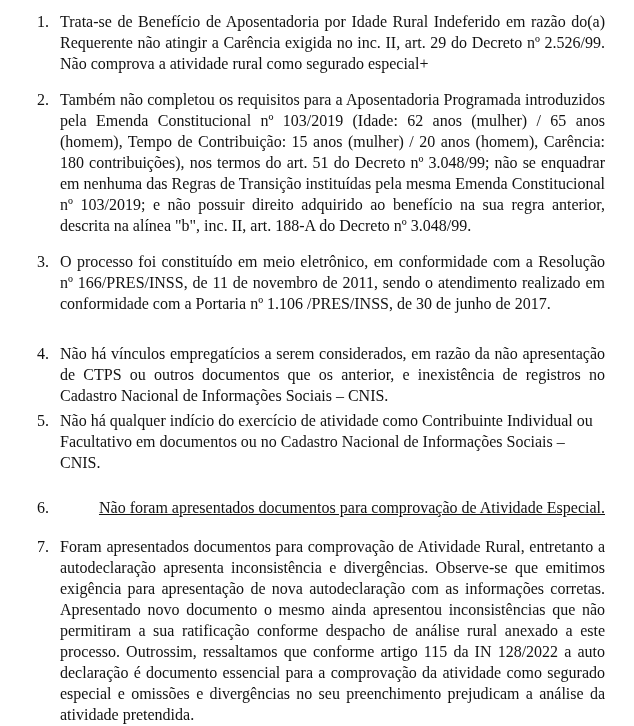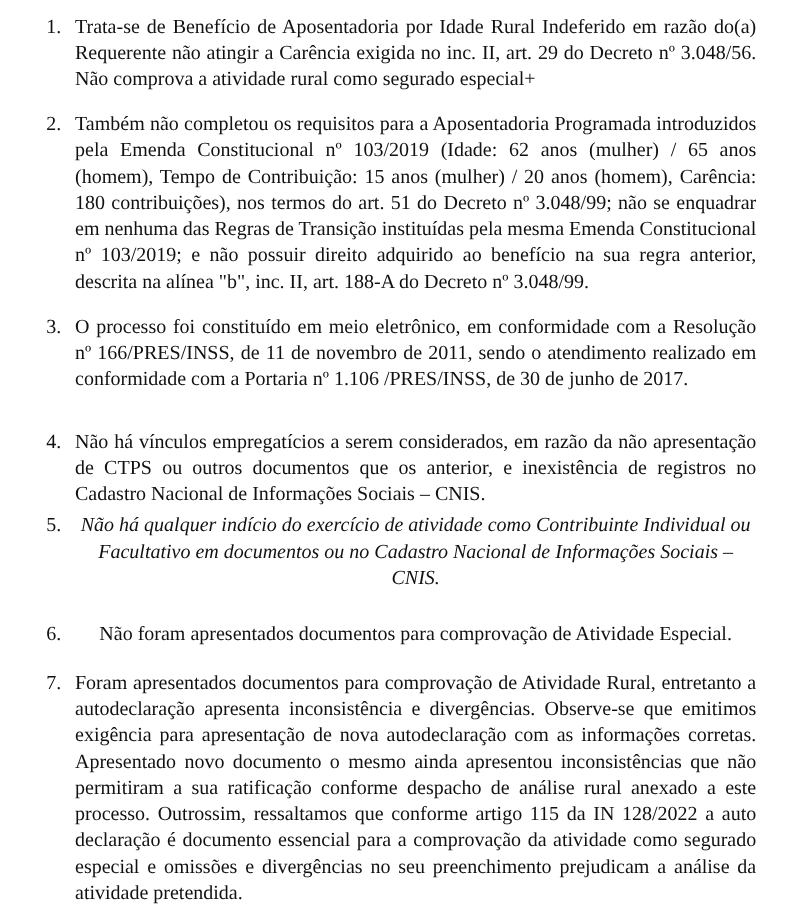--- a/index.html
+++ b/index.html
@@ -41,46 +41,46 @@
       white-space: normal;
     }
   </style>
 </head>
 <body>
 
 <div class="doc">
 
   <div class="item" style="top:11px;">
     <span class="num">1.</span>
-    <div class="text">Trata-se de Benefício de Aposentadoria por Idade Rural Indeferido em razão do(a) Requerente não atingir a Carência exigida no inc. II, art. 29 do Decreto nº 3.048/56. Não comprova a atividade rural como segurado especial+</div>
+    <div class="text">Trata-se de Benefício de Aposentadoria por Idade Rural Indeferido em razão do(a) Requerente não atingir a Carência exigida no inc. II, art. 29 do Decreto nº 2.526/99. Não comprova a atividade rural como segurado especial+</div>
   </div>
 
   <div class="item" style="top:89px;">
     <span class="num">2.</span>
     <div class="text">Também não completou  os requisitos para a Aposentadoria Programada introduzidos pela Emenda Constitucional nº 103/2019 (Idade: 62 anos (mulher) / 65 anos (homem), Tempo de Contribuição: 15 anos (mulher) / 20 anos (homem), Carência: 180 contribuições), nos termos do art. 51 do Decreto nº 3.048/99; não se enquadrar em nenhuma das Regras de Transição instituídas pela mesma Emenda Constitucional nº 103/2019; e não possuir direito adquirido ao benefício na sua regra anterior, descrita na alínea "b", inc. II, art. 188-A do Decreto nº 3.048/99.</div>
   </div>
 
   <div class="item" style="top:251px;">
     <span class="num">3.</span>
     <div class="text">O processo foi constituído em meio eletrônico, em conformidade com a Resolução nº 166/PRES/INSS, de 11 de novembro de 2011, sendo o atendimento realizado em conformidade com a Portaria nº 1.106 /PRES/INSS, de 30 de junho de 2017.</div>
   </div>
 
   <div class="item" style="top:343px;">
     <span class="num">4.</span>
     <div class="text">Não há vínculos empregatícios a serem considerados, em razão da não apresentação de CTPS ou outros documentos que os anterior, e inexistência de registros no Cadastro Nacional de Informações Sociais – CNIS.</div>
   </div>
 
   <div class="item" style="top:410px;">
     <span class="num">5.</span>
-    <div class="text" style="text-align:center;font-style:italic;">Não há qualquer indício do exercício de atividade como Contribuinte Individual ou Facultativo  em documentos ou no Cadastro Nacional de Informações Sociais – CNIS.</div>
+    <div class="text" style="text-align:left;">Não há qualquer indício do exercício de atividade como Contribuinte Individual ou Facultativo  em documentos ou no Cadastro Nacional de Informações Sociais – CNIS.</div>
   </div>
 
   <div class="item" style="top:497px;">
     <span class="num">6.</span>
-    <div class="text" style="text-align:center;">Não foram apresentados documentos para comprovação de Atividade Especial.</div>
+    <div class="text" style="text-align:right;text-decoration:underline;">Não foram apresentados documentos para comprovação de Atividade Especial.</div>
   </div>
 
   <div class="item" style="top:536px;">
     <span class="num">7.</span>
     <div class="text">Foram apresentados documentos para comprovação de Atividade Rural, entretanto a autodeclaração apresenta inconsistência e divergências. Observe-se que emitimos exigência para apresentação de nova autodeclaração com as informações corretas. Apresentado novo documento o mesmo ainda apresentou inconsistências que não permitiram a sua ratificação conforme despacho de análise rural anexado a este processo. Outrossim, ressaltamos que conforme artigo 115 da IN 128/2022 a auto declaração é documento essencial para a comprovação da atividade como segurado especial e omissões e divergências  no seu preenchimento prejudicam a análise da atividade pretendida.</div>
   </div>
 
 </div>
 
 </body></html>

